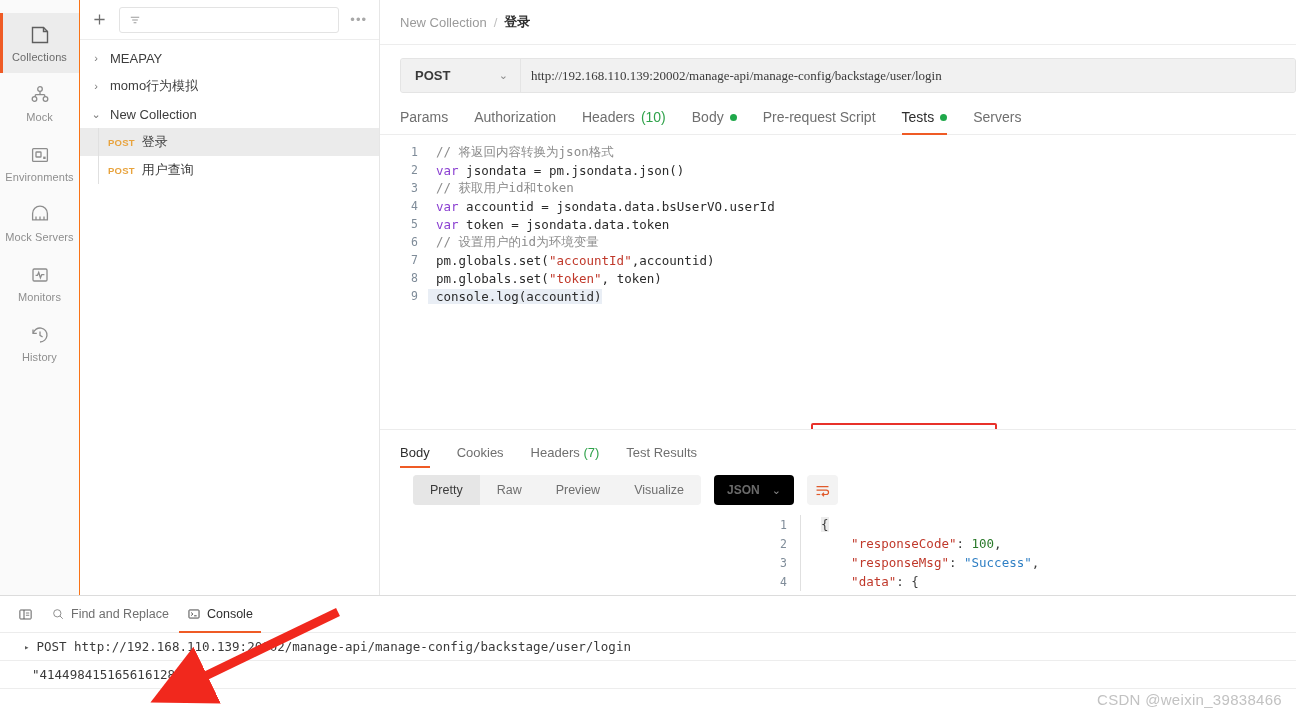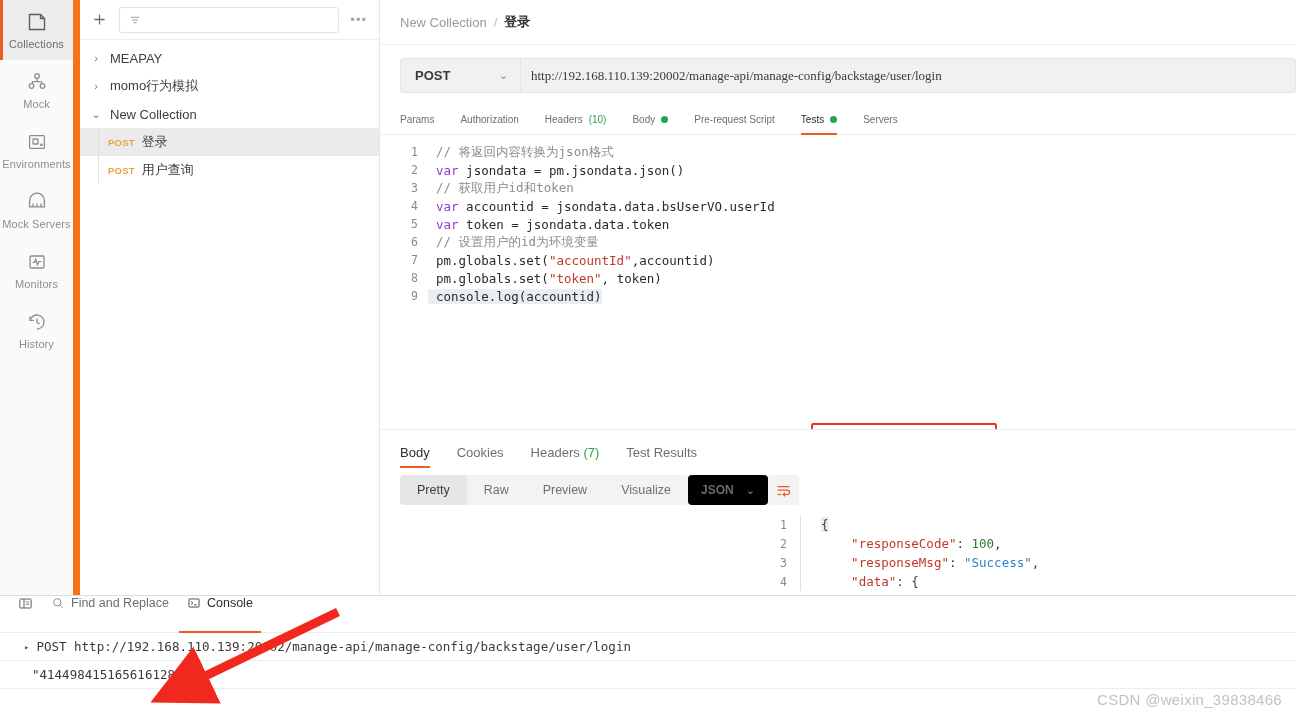--- a/index.html
+++ b/index.html
@@ -15,22 +15,22 @@
     display: flex;
     flex-direction: column;
     background: #fff;
   }
   .top-region { display: flex; flex: 0 0 595px; height: 595px; }
 
   
   .rail {
     width: 80px; flex: 0 0 80px;
     background: #fafafa;
-    border-right: 7px solid #f97316;
-    padding-top: 0;
+    border-right: 1px solid #f97316;
+    padding-top: 13px;
     position: relative;
   }
   .rail-item {
     height: 60px;
     display: flex; flex-direction: column;
     align-items: center; justify-content: center;
     gap: 5px;
     cursor: pointer;
     position: relative;
   }
@@ -119,21 +119,21 @@
     white-space: nowrap; overflow: hidden; cursor: text; font-family: Liberation Serif, serif;
   }
 
   .reqtabs {
     display:flex; align-items: flex-end; gap: 0;
     padding: 12px 0 0 20px; border-bottom: 1px solid #ededed;
     height: 42px;
   }
   .rtab {
     display:flex; align-items:center; gap:6px;
-    font-size: 10px; color:#6f6f6f; padding: 0 0 9px 0; margin-right: 26px;
+    font-size: 14px; color:#6f6f6f; padding: 0 0 9px 0; margin-right: 26px;
     cursor:pointer; position: relative; white-space: nowrap;
   }
   .rtab.active { color:#2e2e2e; }
   .rtab.active::after {
     content:""; position:absolute; left:0; right:0; bottom:-1px; height: 2px;
     background:#ef5b25;
   }
   .rtab .paren { color:#2fa24a; }
   .dot { width:7px; height:7px; border-radius:50%; background:#1fa84a; display:inline-block; }
 
@@ -176,21 +176,21 @@
   .restab {
     font-size:13px; color:#6f6f6f; padding-bottom: 8px; margin-right: 27px;
     cursor:pointer; position:relative; white-space:nowrap;
   }
   .restab.active { color:#2e2e2e; }
   .restab.active::after {
     content:""; position:absolute; left:0; right:0; bottom:0; height:2px; background:#ef5b25;
   }
   .restab .paren { color:#2fa24a; }
 
-  .resbar { display:flex; align-items:center; gap:0; padding: 7px 0 0 388px; }
+  .resbar { display:flex; align-items:center; gap:13px; padding: 7px 0 0 388px; }
   .seg {
     display:flex; background:#f3f3f3; border-radius: 4px; height: 30px;
     overflow: hidden;
   }
   .seg-item {
     display:flex; align-items:center; padding: 0 17px;
     font-size: 12.5px; color:#6f6f6f; cursor:pointer;
   }
   .seg-item.active { background:#e6e6e6; color:#3b3b3b; }
   .jsonsel {
@@ -224,21 +224,21 @@
   
   .console-region {
     flex: 1; display:flex; flex-direction:column;
     border-top: 1px solid #dcdcdc; background:#fff;
   }
   .cbar {
     height: 37px; display:flex; align-items:center; padding-left: 10px;
     gap: 0; border-bottom: 1px solid #ececec;
   }
   .cbar-item {
-    display:flex; align-items:flex-start; gap:6px; font-size:12.5px;
+    display:flex; align-items:center; gap:6px; font-size:12.5px;
     color:#6f6f6f; height: 37px; cursor:pointer; position:relative;
   }
   .cbar-item.active { color:#2e2e2e; }
   .cbar-item.active::after {
     content:""; position:absolute; left:0; right:0; bottom:0; height:2px; background:#ef5b25;
   }
   .cline {
     font-family: "DejaVu Sans Mono", "Liberation Mono", monospace;
     font-size: 12.5px; color:#3a3a3a;
     display:flex; align-items:center; gap:7px;

